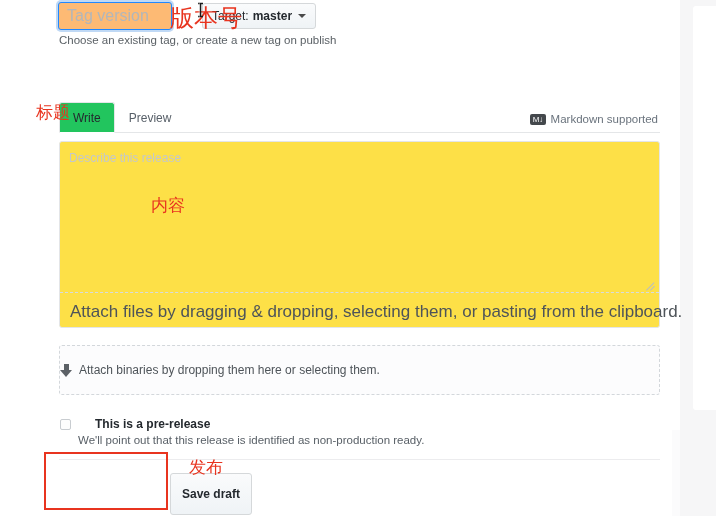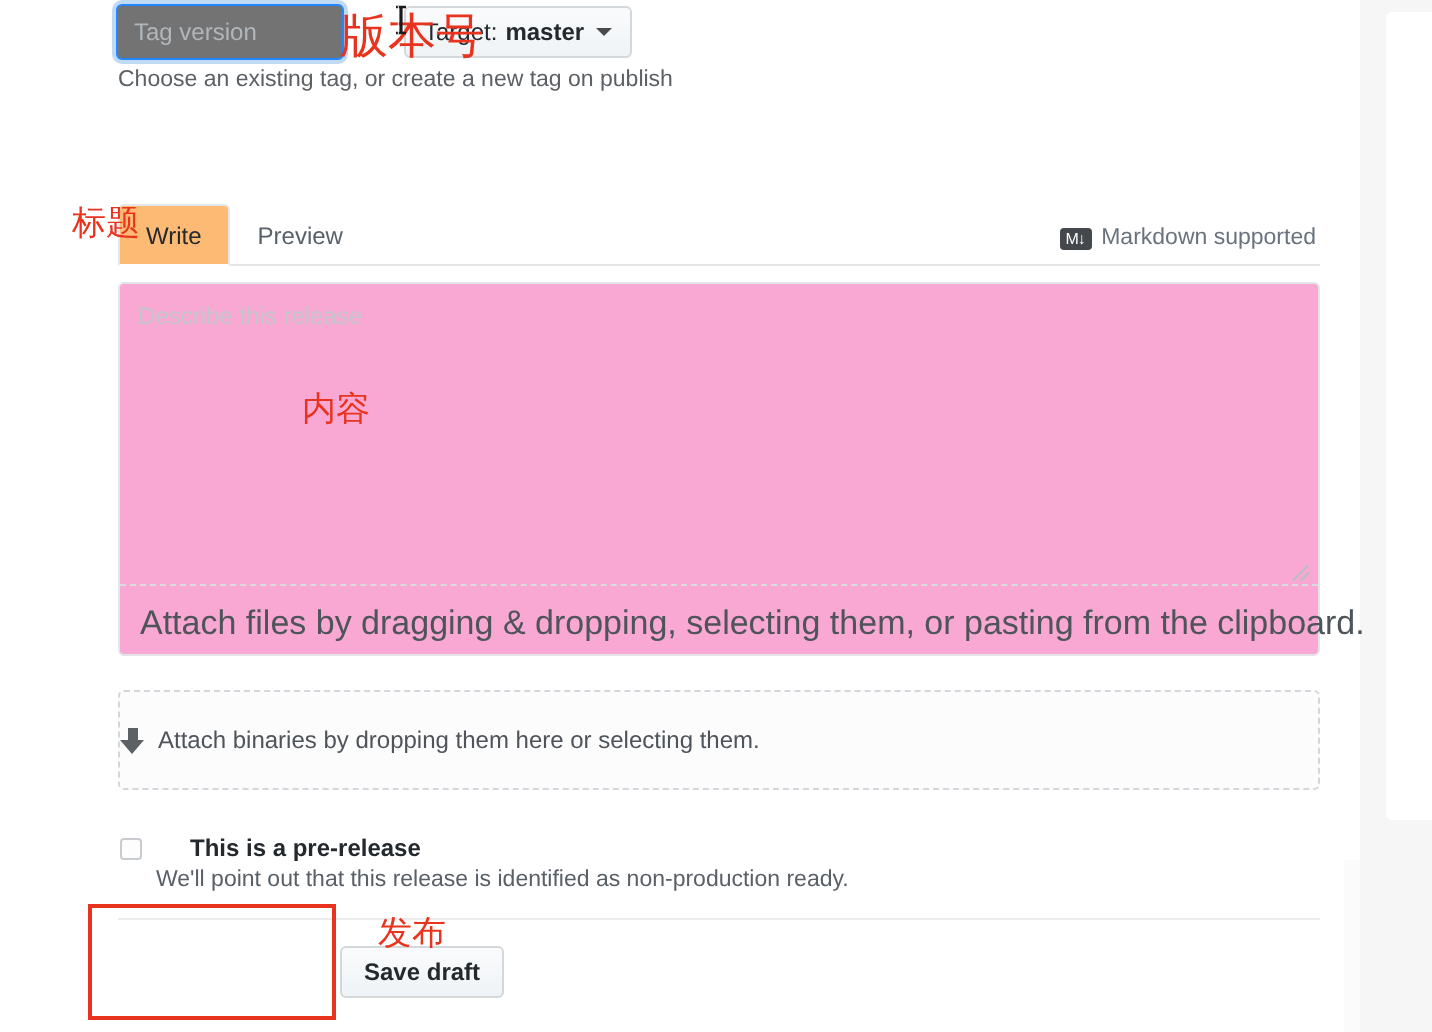--- a/index.html
+++ b/index.html
@@ -58,24 +58,24 @@
     position: relative;
     width: 114px;
     height: 28px;
   }
   .tag-input {
     box-sizing: border-box;
     width: 114px;
     height: 28px;
     border: 1px solid #2188ff;
     border-radius: 3px;
-    background: #737373;
+    background: #fdba74;
     outline: none;
     font-family: "Liberation Sans", sans-serif;
-    font-size: 12px;
+    font-size: 16px;
     color: #24292e;
     padding: 0 8px;
     box-shadow: 0 0 0 2px rgba(3,102,214,.25);
   }
   .tag-input::placeholder { color: #b1b6bb; }
 
   .target-btn {
     position: absolute;
     left: 202px; top: 3px;
     box-sizing: border-box;
@@ -149,21 +149,21 @@
     align-items: center;
     font-size: 12px;
     color: #586069;
     border: 1px solid transparent;
     border-radius: 3px 3px 0 0;
     cursor: pointer;
     position: relative;
     top: 1px;
   }
   .tab.active {
-    background: #fdba74;
+    background: #22c55e;
     border-color: #e4e6e8;
     border-bottom-color: #ffffff;
     color: #24292e;
   }
   .md-note {
     position: absolute;
     right: 2px;
     bottom: 7px;
     display: flex;
     align-items: center;
@@ -184,21 +184,21 @@
   }
 
   .editor-shell {
     position: relative;
     margin-top: 8px;
     box-sizing: border-box;
     width: 601px;
     height: 187px;
     border: 1px solid #e3e5e8;
     border-radius: 3px;
-    background: #f9a8d4;
+    background: #fde047;
   }
   .editor-area {
     box-sizing: border-box;
     width: 100%;
     height: 145px;
     border: none;
     background: transparent;
     resize: none;
     outline: none;
     padding: 9px 9px 0 9px;
@@ -338,21 +338,21 @@
     color: #ffffff;
     font-size: 12px;
     font-weight: bold;
     cursor: pointer;
     white-space: nowrap;
   }
   .btn-draft {
     position: absolute;
     left: 170px; top: 473px;
     box-sizing: border-box;
-    height: 26px;
+    height: 42px;
     padding: 0 11px;
     display: flex;
     align-items: center;
     background: linear-gradient(#fafbfc, #eff3f6);
     border: 1px solid #d5d8da;
     border-radius: 3px;
     color: #24292e;
     font-size: 12px;
     font-weight: bold;
     cursor: pointer;

